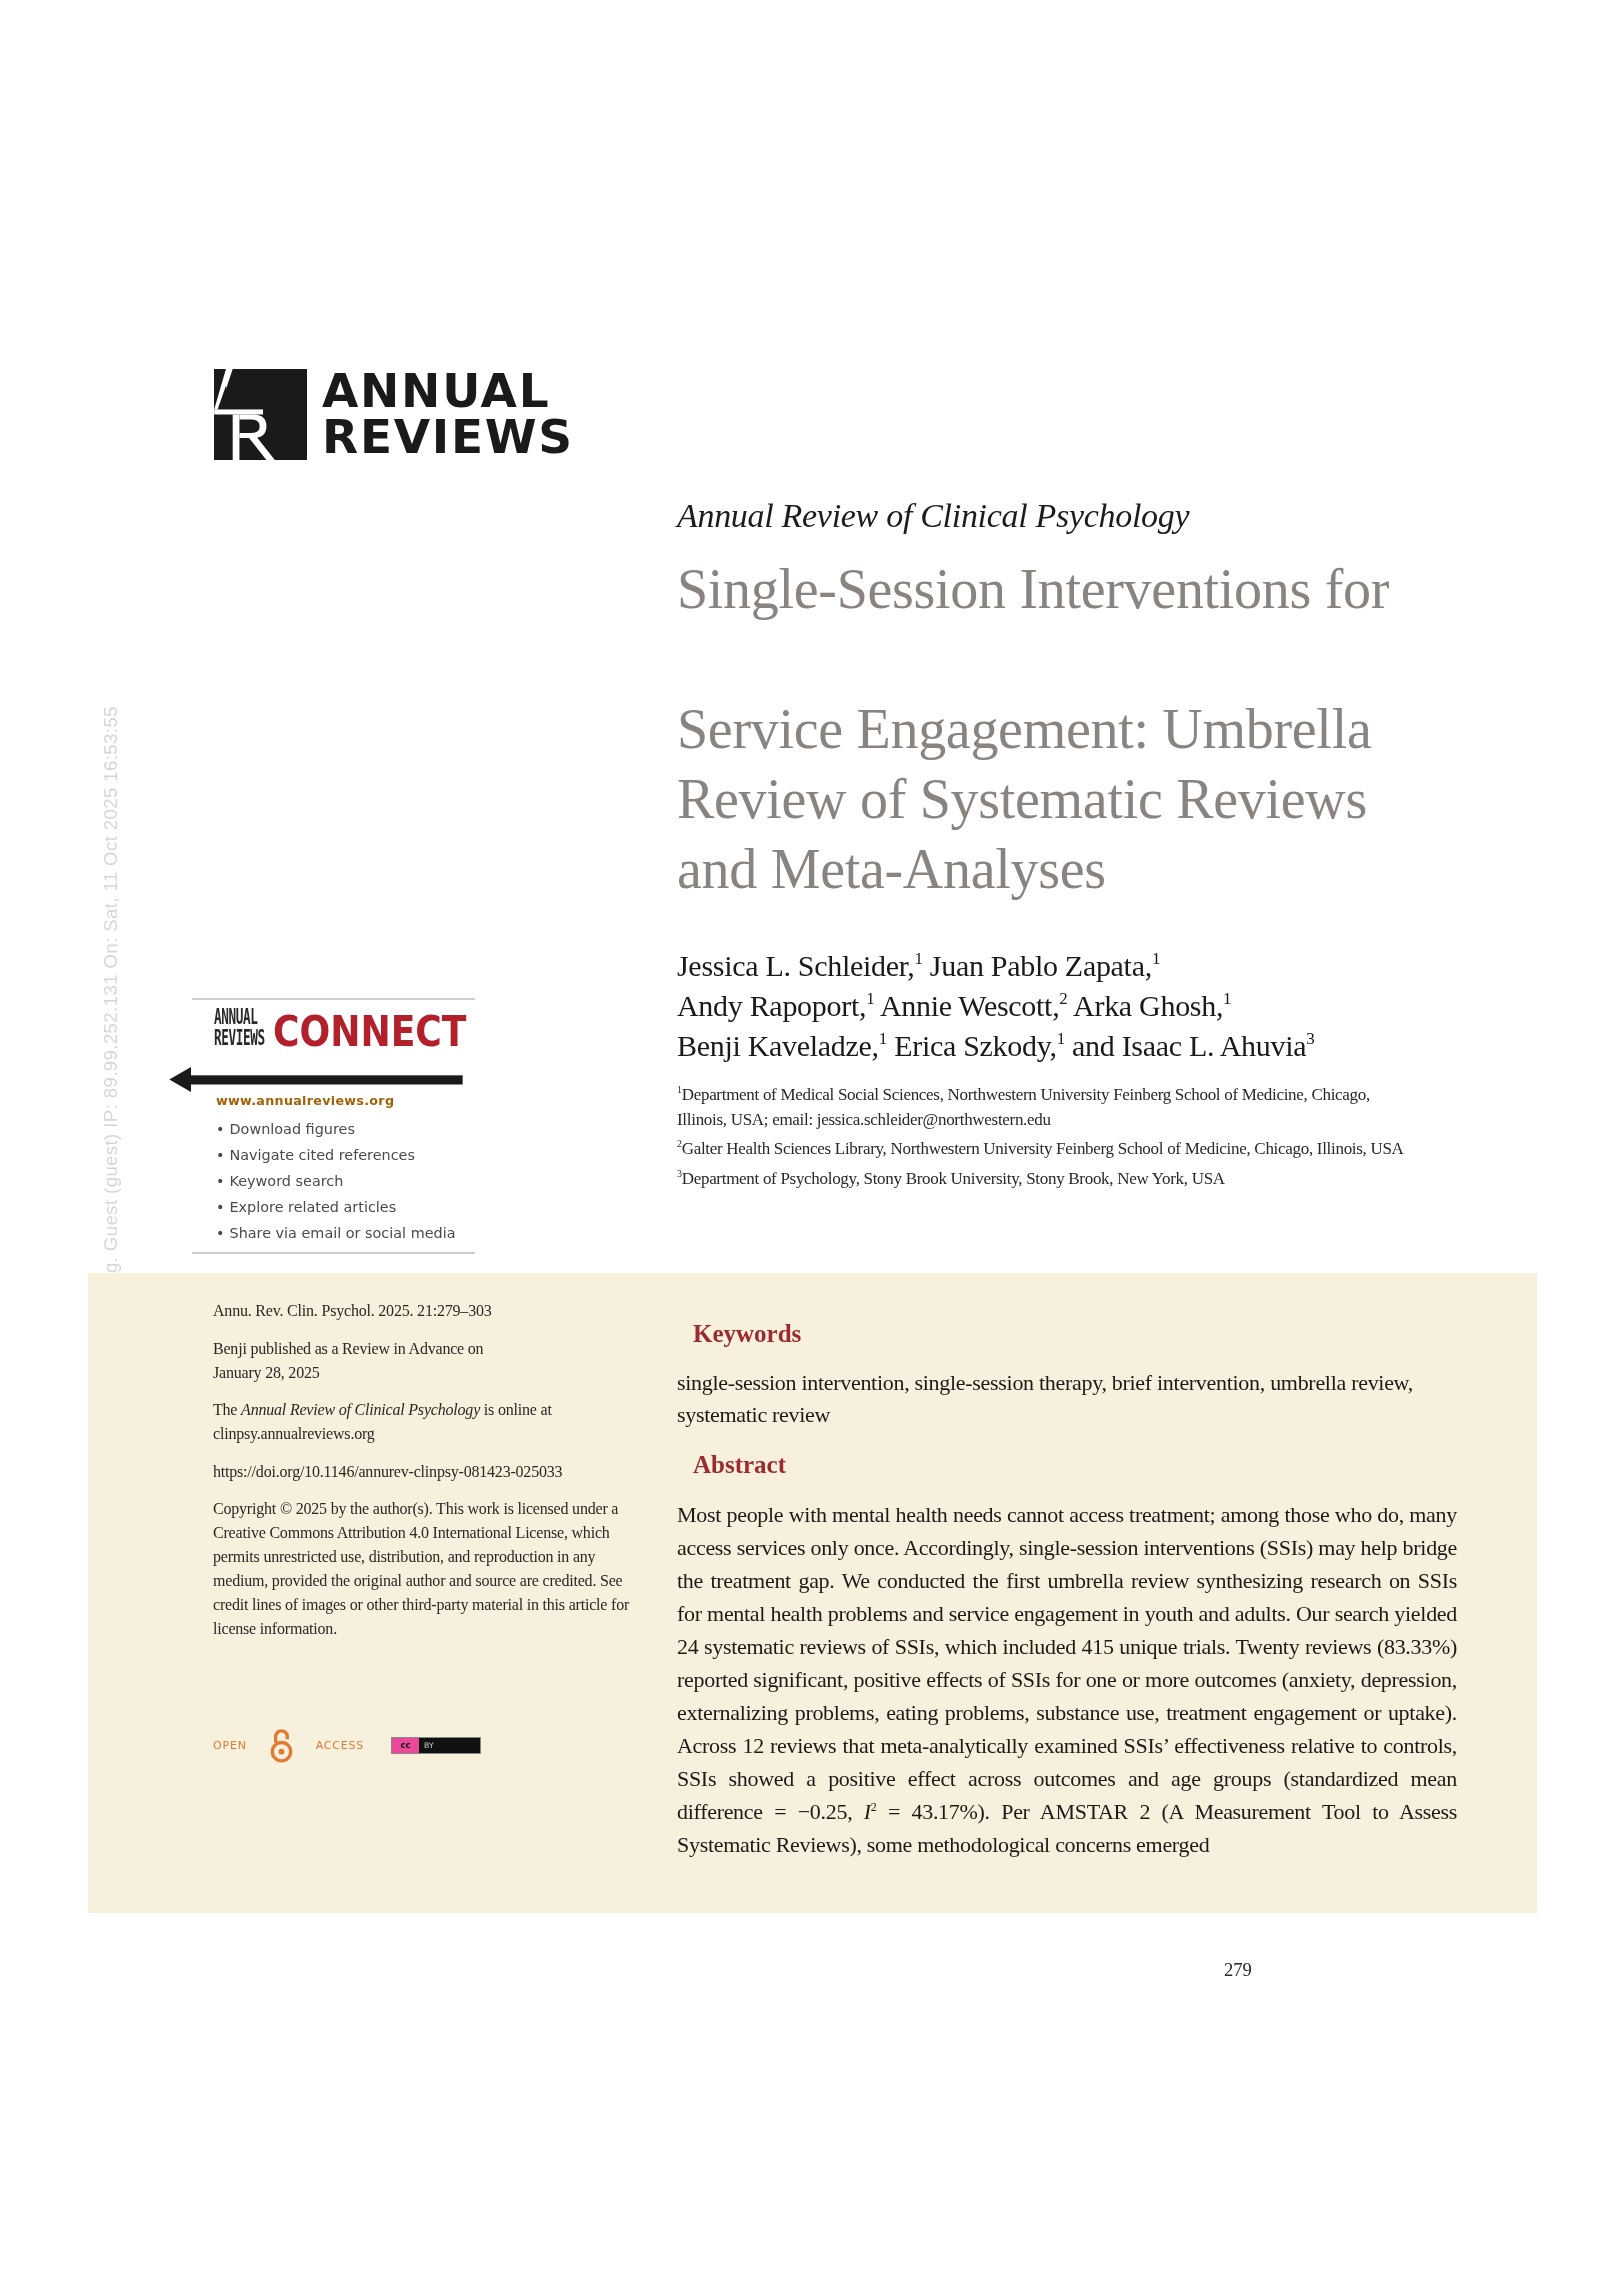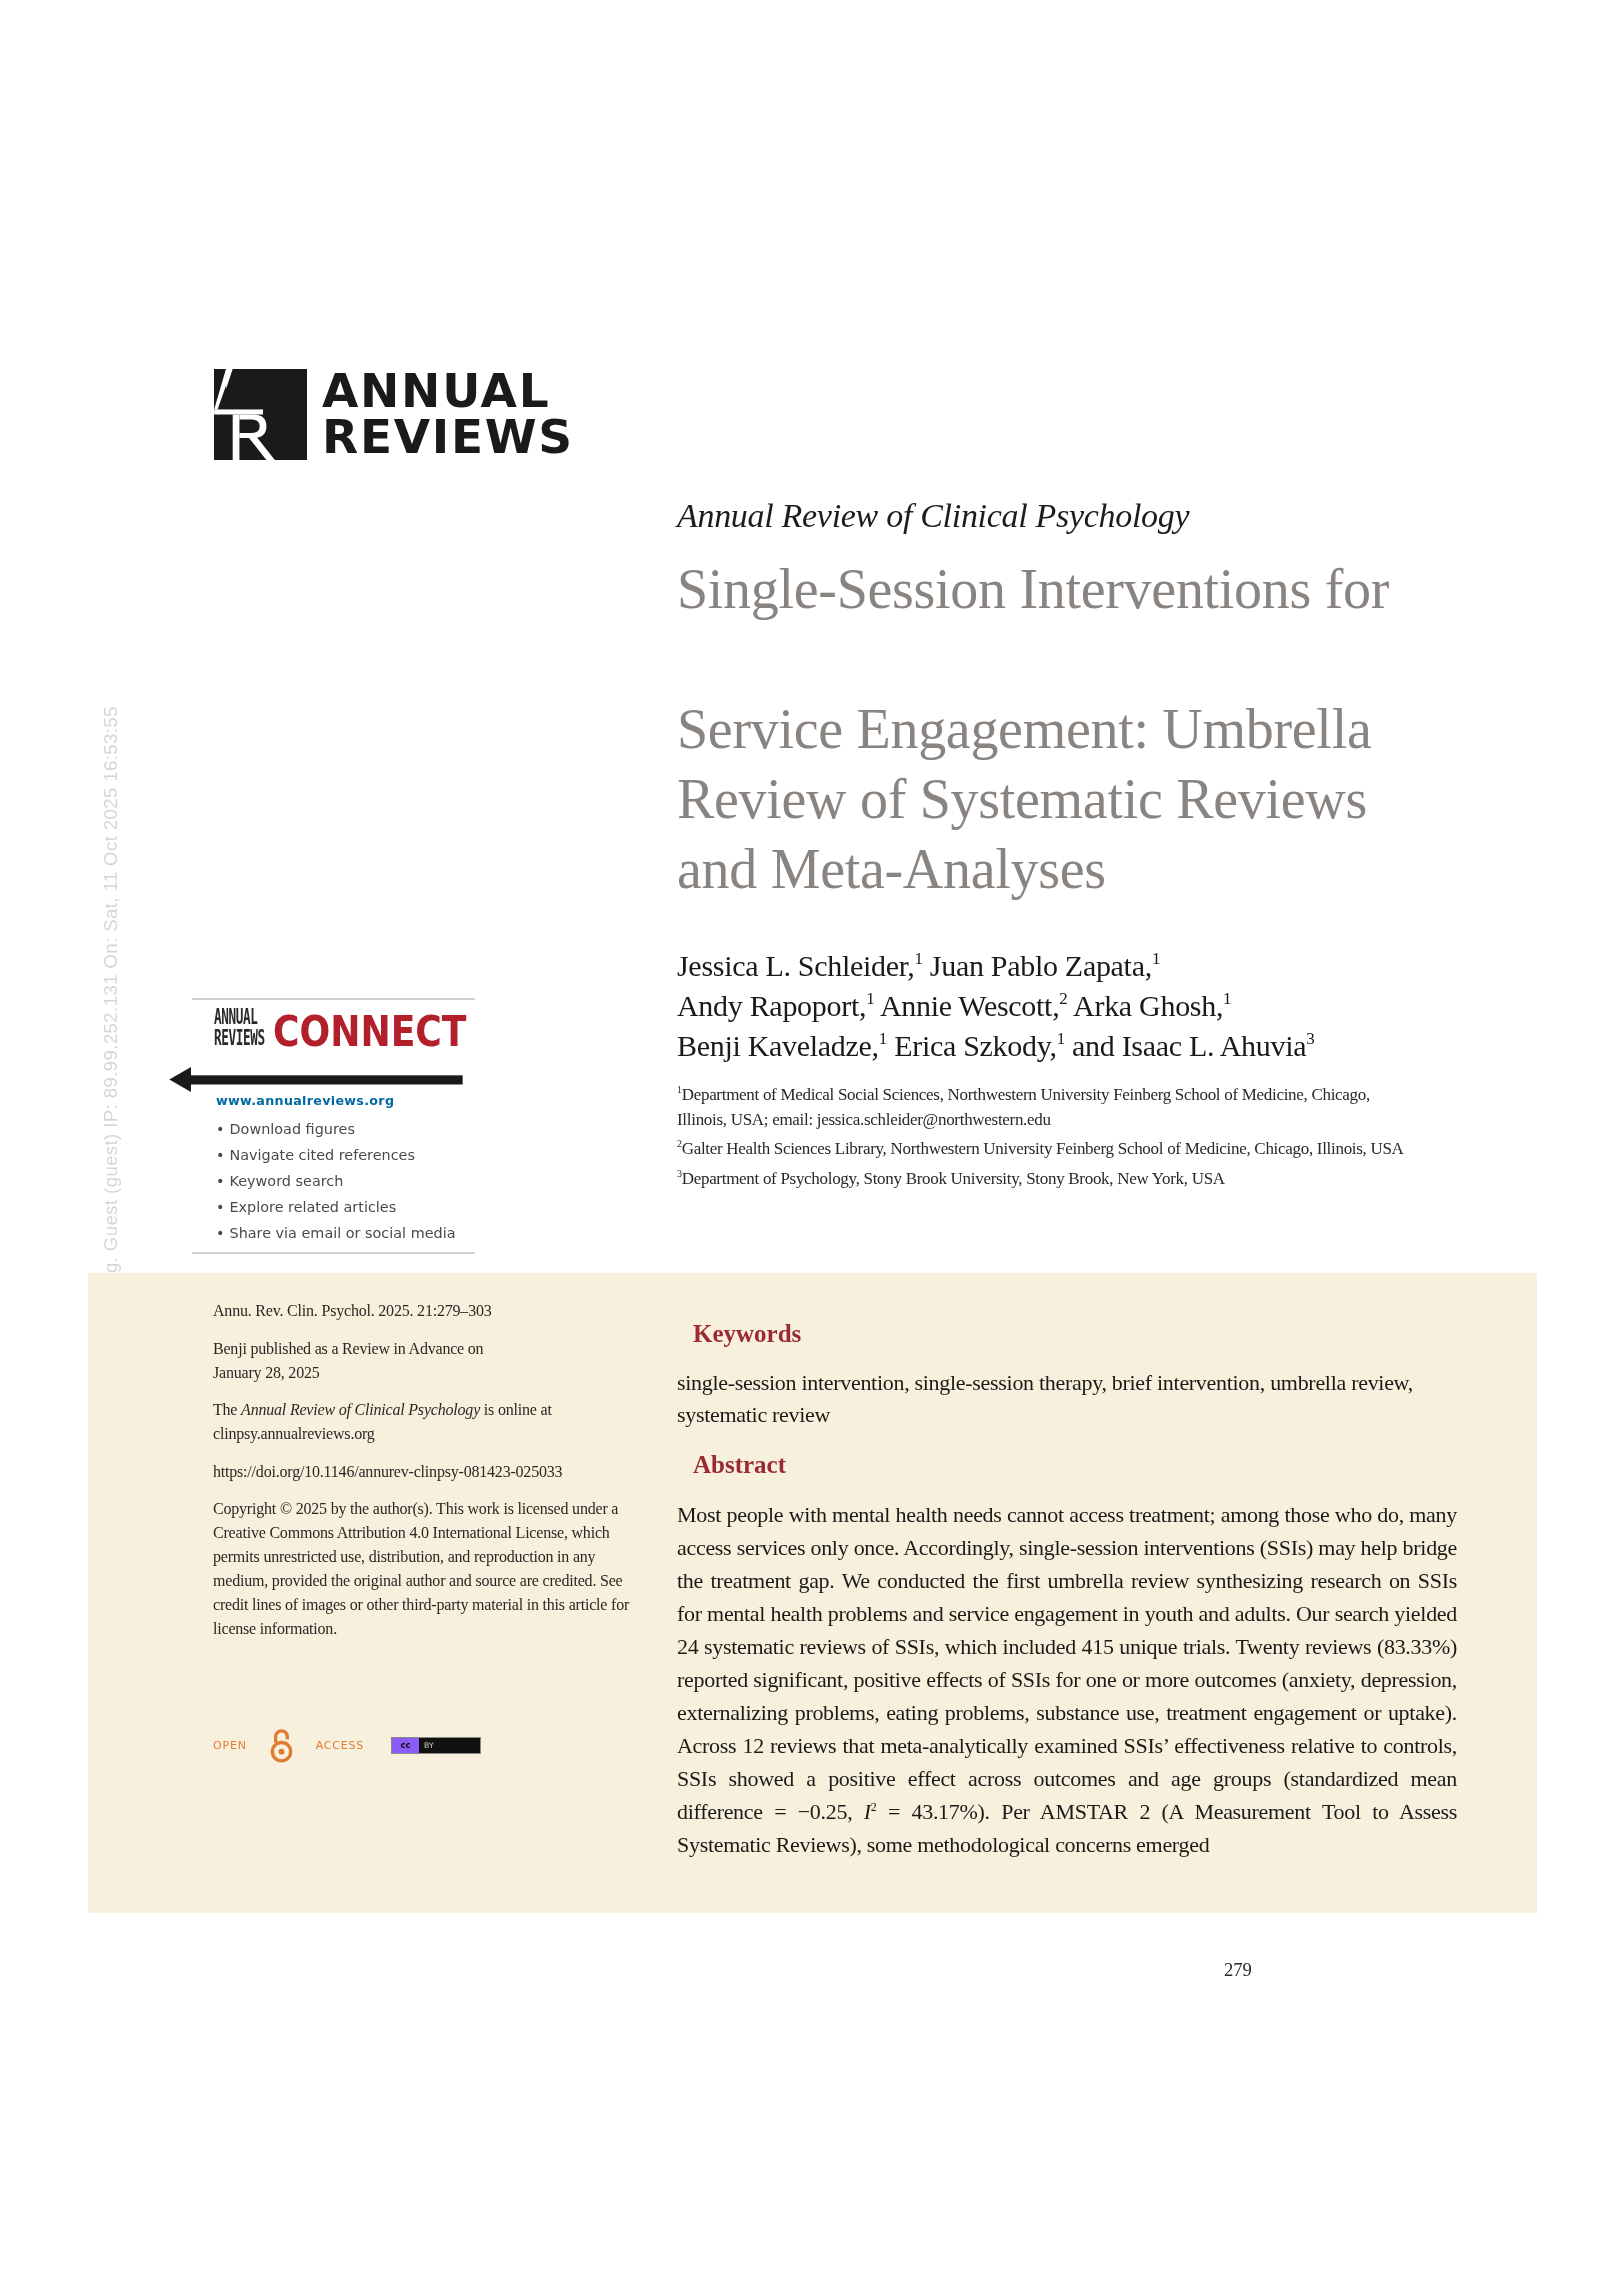--- a/index.html
+++ b/index.html
@@ -117,21 +117,21 @@
       width: 298px;
       height: 25px;
     }
     .connect-url {
       position: absolute;
       left: 49px;
       top: 95px;
       font-family: "DejaVu Sans", "Liberation Sans", sans-serif;
       font-size: 12.7px;
       font-weight: bold;
-      color: #0369a1;
+      color: #a16207;
       letter-spacing: 0.3px;
     }
     .connect-list {
       position: absolute;
       left: 49px;
       top: 118px;
       margin: 0;
       padding: 0;
       list-style: none;
       font-family: "DejaVu Sans", "Liberation Sans", sans-serif;
@@ -248,21 +248,21 @@
       border: 0.8px solid #888;
       display: flex;
       align-items: center;
       font-family: "DejaVu Sans", "Liberation Sans", sans-serif;
       font-size: 7.6px;
       color: #ddd;
     }
     .cc-badge .cc-icon {
       width: 27px;
       height: 15px;
-      background: #8b5cf6;
+      background: #ec4899;
       color: #111;
       font-weight: bold;
       font-size: 8.5px;
       display: flex;
       align-items: center;
       justify-content: center;
       margin-right: 5px;
     }
 
     .main-col {

